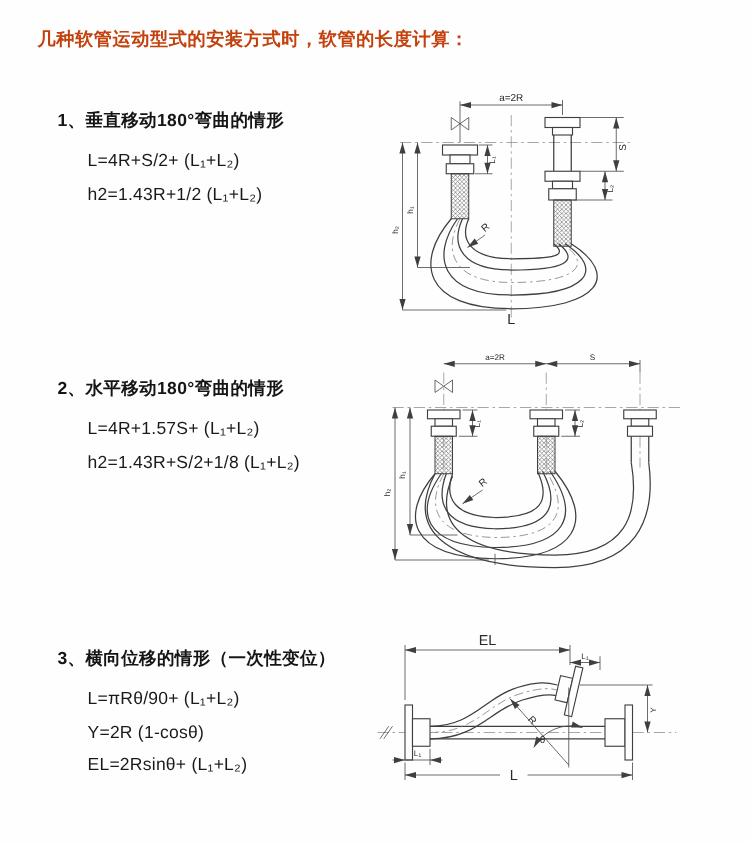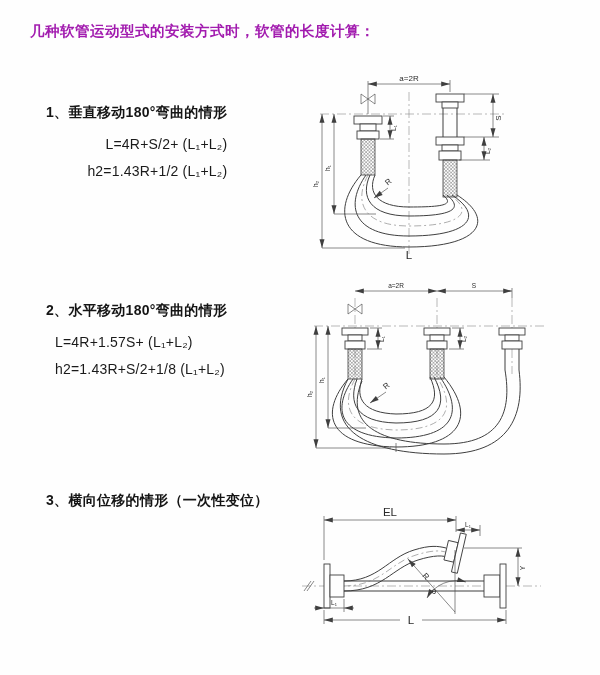--- a/index.html
+++ b/index.html
@@ -7,29 +7,29 @@
     width:600px;height:675px;
     background:#fefefe;
     font-family:"Liberation Sans","DejaVu Sans",sans-serif;
     color:#1c1c1c;
     position:relative;
     overflow:hidden;
   }
   .page-title{
     position:absolute;left:30px;top:22px;
     font-size:14.5px;font-weight:600;letter-spacing:.5px;
-    color:#a21caf;
+    color:#c2410c;
   }
   .section{position:absolute;left:46px;}
   .section-heading{font-size:14px;font-weight:600;color:#151515;letter-spacing:.3px;}
-  .formulas{margin:9px 0 0 9px;}
+  .formulas{margin:9px 0 0 24px;}
   .formula{font-size:14px;font-weight:500;line-height:26.5px;color:#1a1a1a;letter-spacing:.2px;white-space:nowrap;}
-  #sec1{top:104px;text-align:right;}
+  #sec1{top:88px;}
   #sec2{top:302px;}
-  #sec3{top:492px;}
+  #sec3{top:518px;}
   svg{position:absolute;}
   #d1{left:310px;top:62px;}
   #d2{left:306px;top:276px;}
   #d3{left:296px;top:502px;}
   .ln{stroke:#3f3f3f;stroke-width:1;fill:none;}
   .thin{stroke:#4a4a4a;stroke-width:.65;fill:none;}
   .dim{stroke:#4a4a4a;stroke-width:.65;fill:none;}
   .cl{stroke:#8a8a8a;stroke-width:.6;fill:none;stroke-dasharray:9 3 2 3;}
   .cl2{stroke:#777;stroke-width:.6;fill:none;stroke-dasharray:7 3 2 3;}
   .braid{fill:url(#braidPat);stroke:#3f3f3f;stroke-width:.8;}
@@ -55,20 +55,25 @@
 <div class="section" id="sec2">
   <div class="section-heading">2、水平移动180°弯曲的情形</div>
   <div class="formulas">
     <div class="formula">L=4R+1.57S+ (L₁+L₂)</div>
     <div class="formula">h2=1.43R+S/2+1/8 (L₁+L₂)</div>
   </div>
 </div>
 
 <div class="section" id="sec3">
   <div class="section-heading">3、横向位移的情形（一次性变位）</div>
+  <div class="formulas">
+    <div class="formula">L=πRθ/90+ (L₁+L₂)</div>
+    <div class="formula">Y=2R (1-cosθ)</div>
+    <div class="formula">EL=2Rsinθ+ (L₁+L₂)</div>
+  </div>
 </div>
 
 <svg id="d1" width="285" height="200" viewBox="0 0 285 200">
   <defs>
     <pattern id="braidPat" width="3.4" height="3.4" patternUnits="userSpaceOnUse">
       <path d="M0,3.4 L3.4,0 M0,0 L3.4,3.4" stroke="#6f6f6f" stroke-width="0.5"></path>
     </pattern>
     <marker id="arr" markerWidth="10" markerHeight="7" refX="9.2" refY="3.5" orient="auto-start-reverse" markerUnits="userSpaceOnUse">
       <path d="M0.4,1 L9.2,3.5 L0.4,6 Z" fill="#3f3f3f"></path>
     </marker>

